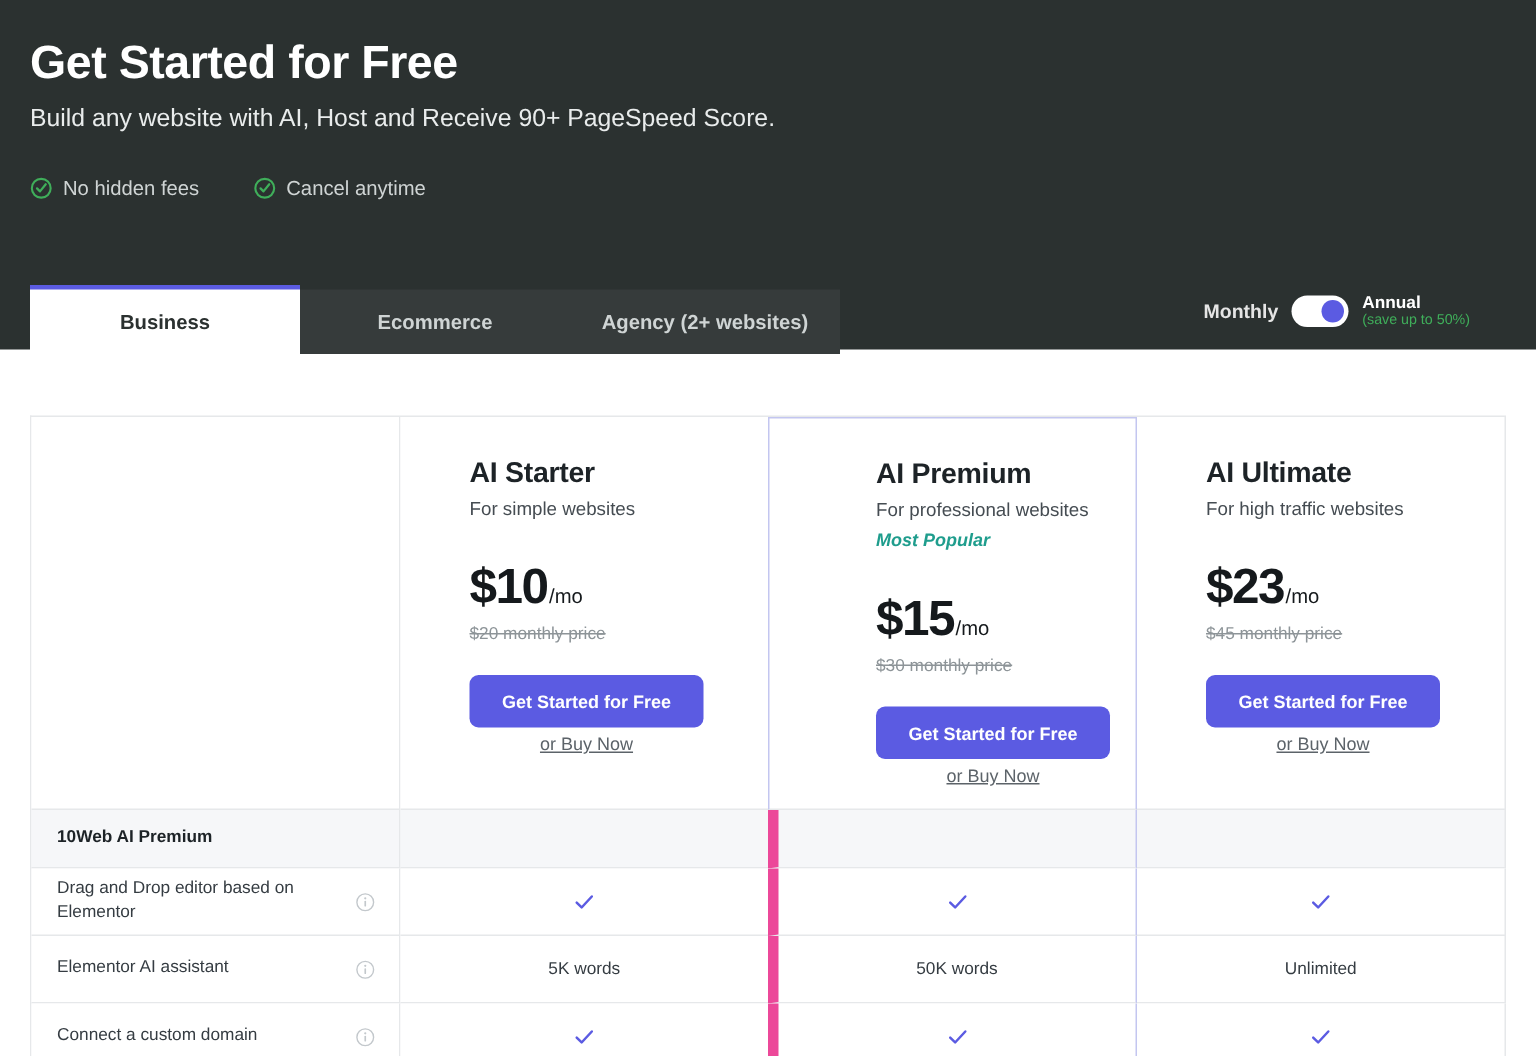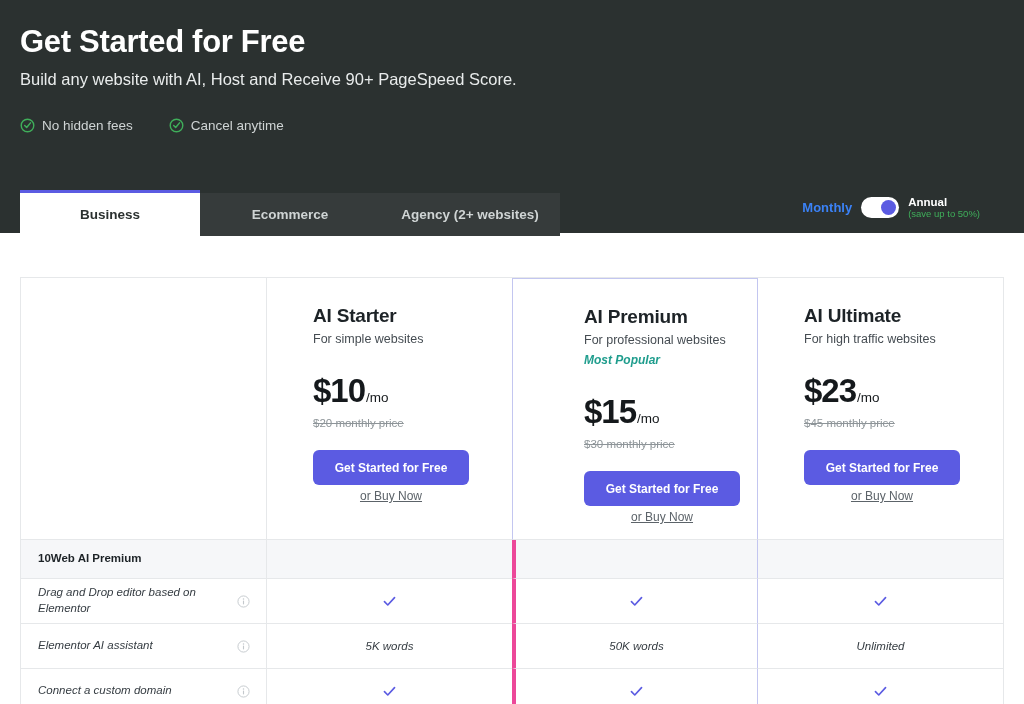--- a/index.html
+++ b/index.html
@@ -55,21 +55,21 @@
     background: #ffffff; color: #2b3130;
     border-top: 3px solid #5b5be2;
     height: 46px;
   }
 
   
   .billing {
     position: absolute; right: 44px; top: 196px;
     display: flex; align-items: center; gap: 9px;
   }
-  .billing-monthly { font-size: 13px; color: #3b82f6; font-weight: 700; }
+  .billing-monthly { font-size: 13px; color: #e5e5e5; font-weight: 700; }
   .switch {
     position: relative; width: 38px; height: 21px;
     background: #ffffff; border-radius: 11px; cursor: pointer;
     flex: 0 0 auto;
   }
   .switch .knob {
     position: absolute; top: 3px; left: 20px;
     width: 15px; height: 15px; border-radius: 50%;
     background: #5b5be2;
   }
@@ -95,21 +95,21 @@
 
   
   .trow.head .c-plan.highlight {
     border-left: 1px solid #c3c6f0;
     border-right: 1px solid #c3c6f0;
     border-top: 1px solid #c3c6f0;
     margin-left: -1px;
     padding-left: 25px;
   }
   .trow:not(.head) .c-plan.highlight {
-    border-left: 4px solid #ec4899;
+    border-left: 7px solid #ec4899;
     border-right: 1px solid #c3c6f0;
     margin-left: -1px;
   }
 
   
   .trow.head .tcell { height: 262px; }
   .plan-inner { padding: 27px 0 0 46px; }
   .plan-name {
     font-size: 19px; font-weight: 700; color: #1d2327; letter-spacing: -0.2px;
   }
@@ -143,21 +143,21 @@
   }
 
   
   .trow.section .tcell { height: 39px; background: #f6f7f9; }
   .section-label {
     padding: 12px 0 0 17px;
     font-size: 11.5px; font-weight: 700; color: #1d2327;
   }
 
   
-  .trow.feat .tcell { height: 45px; font-style: italic; }
+  .trow.feat .tcell { height: 45px; }
   .trow.feat.tall .tcell { height: 45px; }
   .feat-inner {
     height: 100%; padding: 0 16px 0 17px;
     display: flex; align-items: center; justify-content: space-between;
   }
   .feat-label { font-size: 11.5px; color: #353c42; line-height: 1.35; }
   .info-icon { width: 13px; height: 13px; flex: 0 0 auto; cursor: pointer; }
   .val-inner {
     height: 100%;
     display: flex; align-items: center; justify-content: center;

